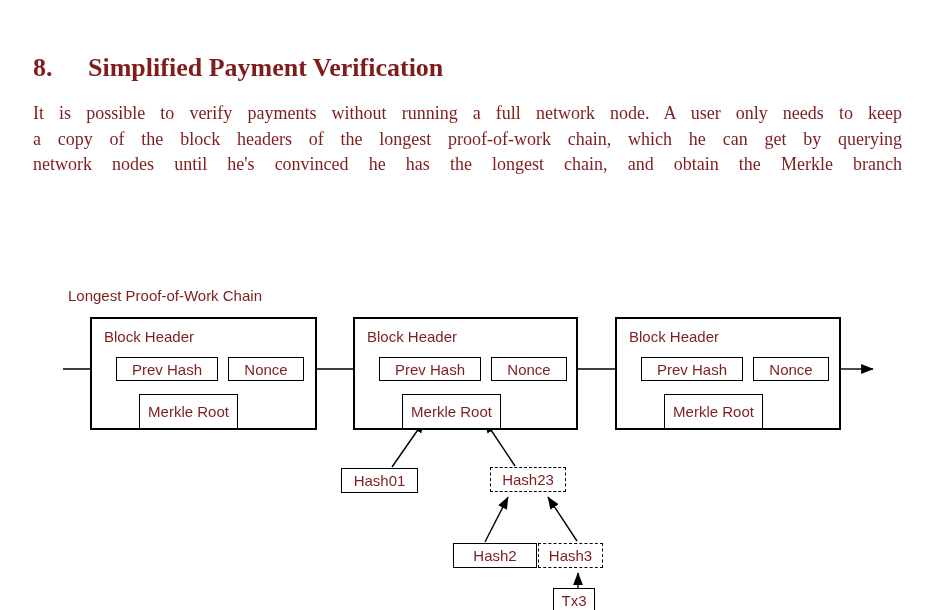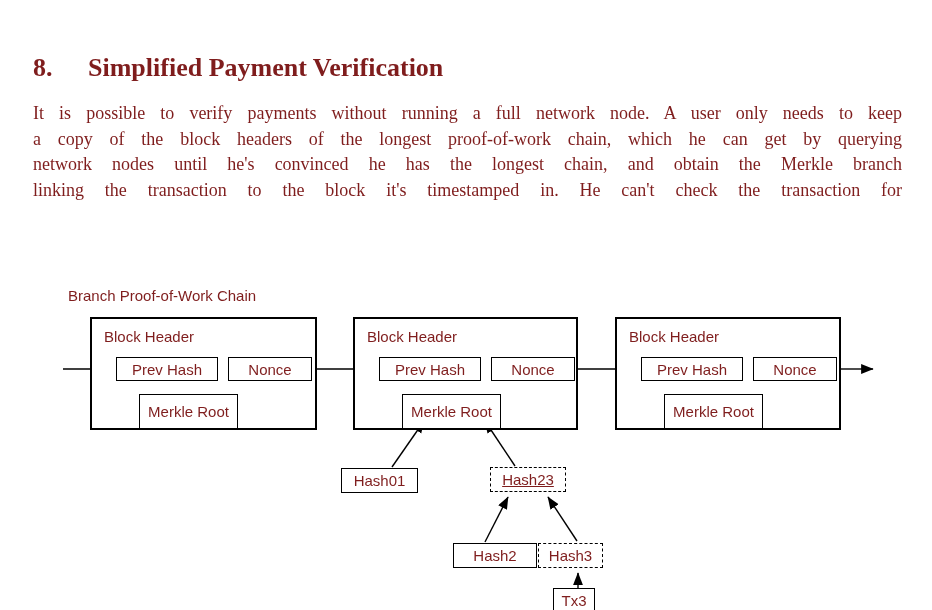--- a/index.html
+++ b/index.html
@@ -33,21 +33,21 @@
     position:absolute; left:12px; top:9px;
     font-family:"Liberation Sans", sans-serif; font-size:15px; white-space:nowrap;
   }
   .ibox {
     position:absolute; height:24px; border:1.5px solid #000;
     font-family:"Liberation Sans", sans-serif; font-size:15px;
     display:flex; align-items:center; justify-content:center;
     background:#fff; white-space:nowrap;
   }
   .prev  { left:24px;  top:38px; width:102px; }
-  .nonce { left:136px; top:38px; width:84px;  }
+  .nonce { left:136px; top:38px; width:76px;  }
   .mroot { left:47px;  top:75px; width:99px; height:35px; }
   .mbox {
     position:absolute; height:25px; border:1.5px solid #000;
     font-family:"Liberation Sans", sans-serif; font-size:15px;
     display:flex; align-items:center; justify-content:center;
     background:#fff; white-space:nowrap;
   }
   .mbox.dashed { border-style:dashed; }
   svg.arrows { position:absolute; left:0; top:0; pointer-events:none; }
   svg.arrows line { stroke:#000; stroke-width:1.4; }
@@ -59,24 +59,23 @@
 <div class="page">
 
   <div class="heading">
     <span class="num">8.</span><span>Simplified Payment Verification</span>
   </div>
 
   <div class="body-text">
     <div class="bline">It is possible to verify payments without running a full network node.  A user only needs to keep</div>
     <div class="bline">a copy of the block headers of the longest proof-of-work chain, which he can get by querying</div>
     <div class="bline">network nodes until he's convinced he has the longest chain, and obtain the Merkle branch</div>
-    <div class="bline">linking the transaction to the block it's timestamped in.  He can't check the transaction for</div>
   </div>
 
-  <div class="dlabel" style="left:68px; top:247px;">Branch Proof-of-Work Chain</div>
+  <div class="dlabel" style="left:68px; top:247px;">Longest Proof-of-Work Chain</div>
 
   <svg class="arrows" width="932" height="610">
     <defs>
       <marker id="ah" markerWidth="10" markerHeight="8" refX="8.5" refY="3.5" orient="auto">
         <path d="M0,0 L9,3.5 L0,7 Z"></path>
       </marker>
     </defs>
     <line x1="63" y1="329" x2="109" y2="329" marker-end="url(#ah)"></line>
     <line x1="317" y1="329" x2="373" y2="329" marker-end="url(#ah)"></line>
     <line x1="578" y1="329" x2="635" y2="329" marker-end="url(#ah)"></line>
@@ -103,19 +102,19 @@
   </div>
 
   <div class="block" style="left:615px; width:226px;">
     <div class="bh-label">Block Header</div>
     <div class="ibox prev">Prev Hash</div>
     <div class="ibox nonce">Nonce</div>
     <div class="ibox mroot">Merkle Root</div>
   </div>
 
   <div class="mbox" style="left:341px; top:428px; width:77px;">Hash01</div>
-  <div class="mbox dashed" style="left:490px; top:427px; width:76px;text-decoration:underline;">Hash23</div>
+  <div class="mbox dashed" style="left:490px; top:427px; width:76px;">Hash23</div>
   <div class="mbox" style="left:453px; top:503px; width:84px;">Hash2</div>
   <div class="mbox dashed" style="left:538px; top:503px; width:65px;">Hash3</div>
   <div class="mbox" style="left:553px; top:548px; width:42px;">Tx3</div>
 
 
 </div>
 
 </body></html>

